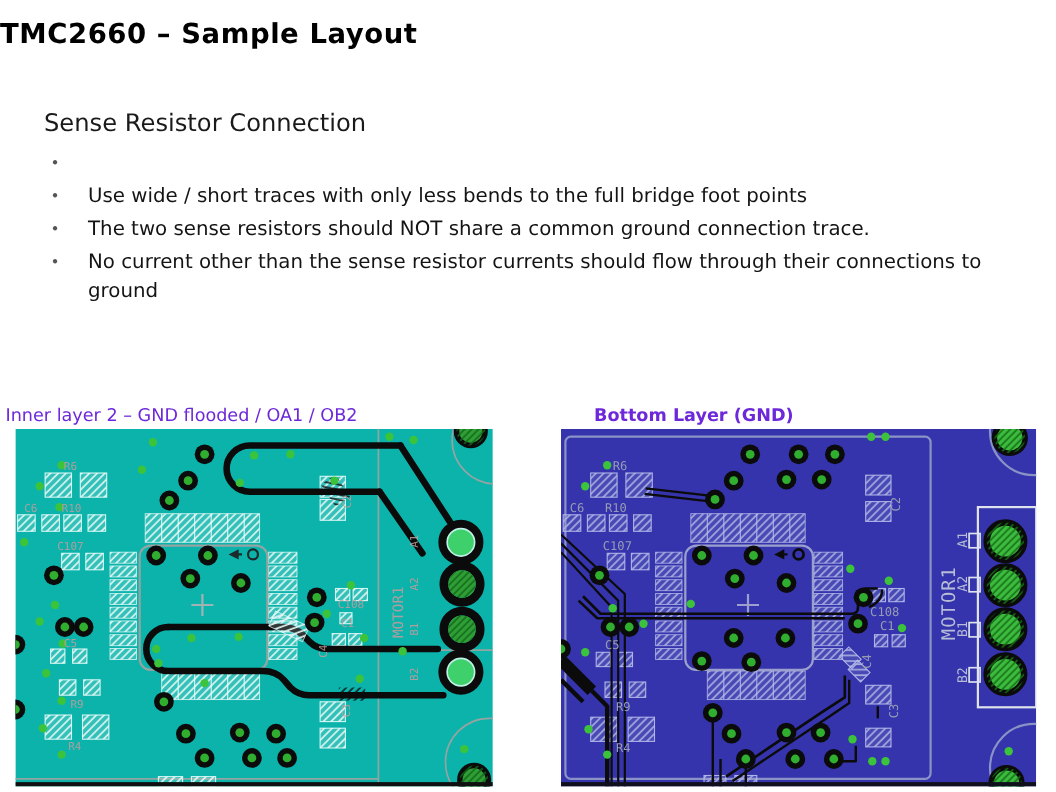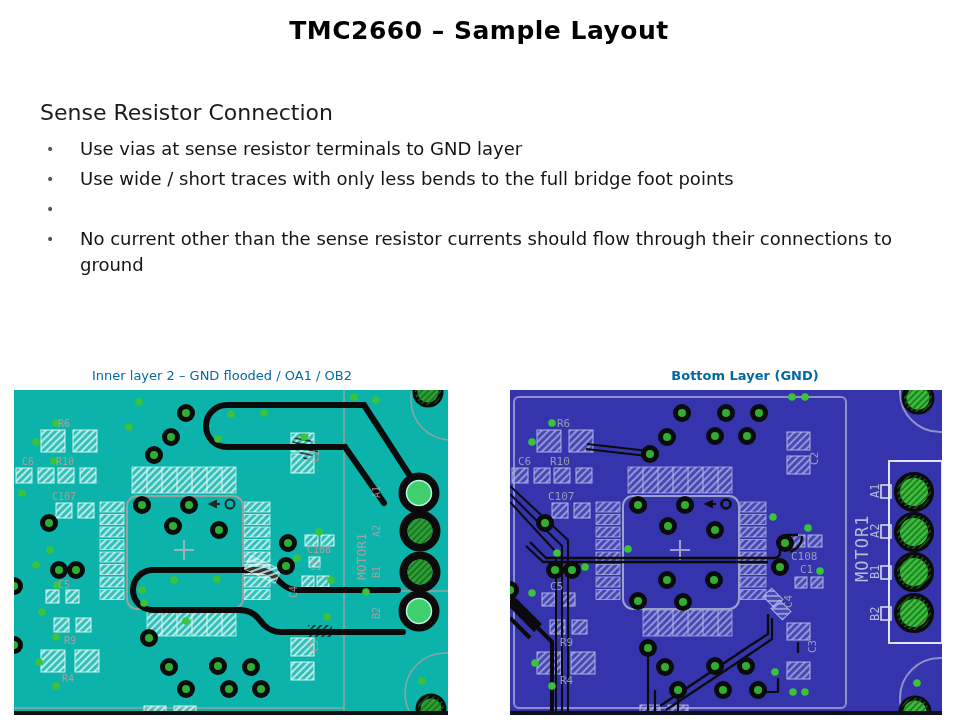--- a/index.html
+++ b/index.html
@@ -1,51 +1,51 @@
 <!DOCTYPE html>
 <html><head>
 <meta charset="utf-8">
 <style>
   html,body{margin:0;padding:0;background:#888;}
   .slide{position:relative;width:960px;height:720px;background:#ffffff;overflow:hidden;
          font-family:"DejaVu Sans","Liberation Sans",sans-serif;color:#111;}
-  .title{position:absolute;left:0;top:16px;width:958px;text-align:center;
+  .title{position:absolute;left:0;top:16px;width:958px;
          font-size:25px;font-weight:bold;color:#000;letter-spacing:.5px;}
   .heading{position:absolute;left:40px;top:100px;font-size:22px;color:#1a1a1a;text-align:center;}
   .bullets{position:absolute;left:40px;top:136px;width:895px;}
   .bullet{display:flex;margin-bottom:4px;font-size:18px;line-height:26px;color:#141414;}
   .bullet .dot{width:34px;flex:0 0 34px;text-align:left;padding-left:6px;color:#555;font-size:14px;line-height:26px;}
-  .caption{position:absolute;top:368px;font-size:13px;color:#0369a1;text-align:center;}
+  .caption{position:absolute;top:368px;font-size:16px;color:#6d28d9;text-align:left;}
   .cap-left{left:5px;width:434px;}
   .cap-right{left:540px;width:410px;font-weight:bold;}
   .pcb{position:absolute;top:390px;text-align:right;}
   .pcb-left{left:14px;width:434px;height:325px;}
   .pcb-right{left:510px;width:432px;height:325px;}
   svg{display:block;}
   text{font-family:"DejaVu Sans Mono","Liberation Mono",monospace;}
 </style>
 </head>
 <body>
 
 <div class="slide">
 
   <div class="title">TMC2660 – Sample Layout</div>
   <div class="heading">Sense Resistor Connection</div>
 
   <div class="bullets">
     <div class="bullet">
       <span class="dot">•</span>
-      <span>Use vias at sense resistor terminals to GND layer</span>
     </div>
     <div class="bullet">
       <span class="dot">•</span>
       <span>Use wide / short traces with only less bends to the full bridge foot points</span>
     </div>
     <div class="bullet">
       <span class="dot">•</span>
+      <span>The two sense resistors should NOT share a common ground connection trace.</span>
     </div>
     <div class="bullet">
       <span class="dot">•</span>
       <span>No current other than the sense resistor currents should flow through their connections to ground</span>
     </div>
   </div>
 
   <div class="caption cap-left">Inner layer 2 – GND flooded / OA1 / OB2</div>
   <div class="caption cap-right">Bottom Layer (GND)</div>
 

